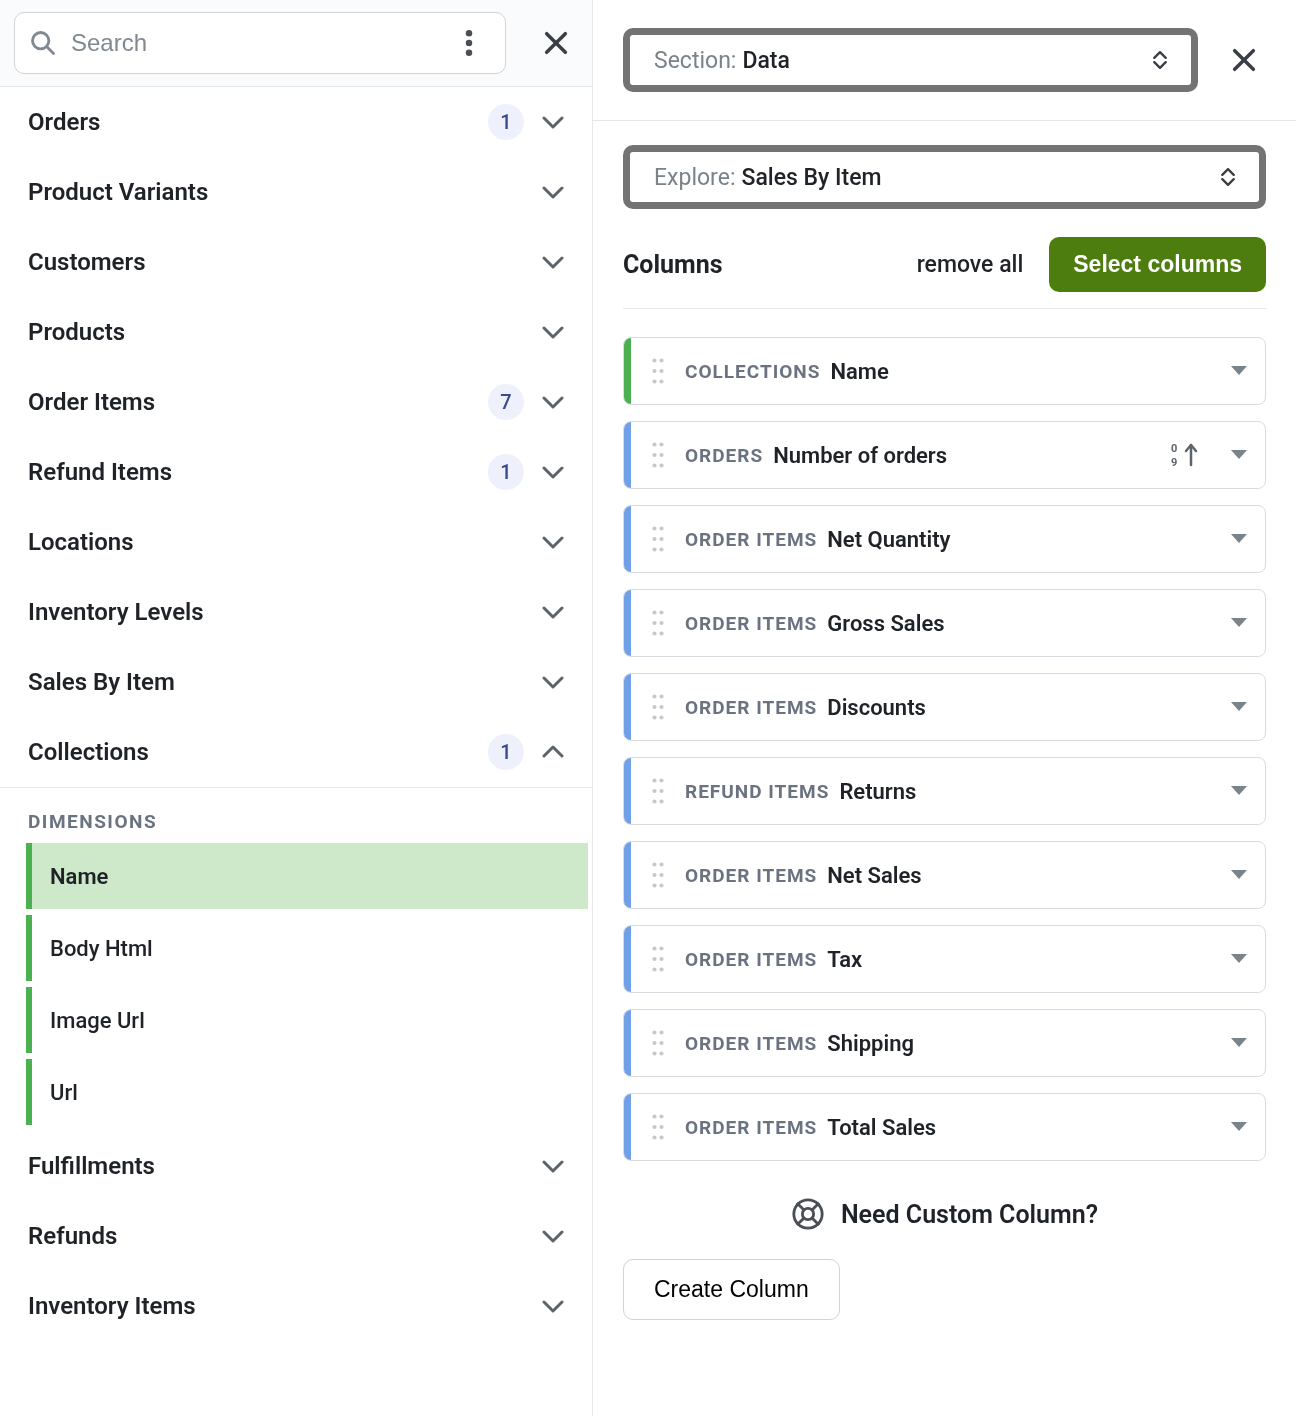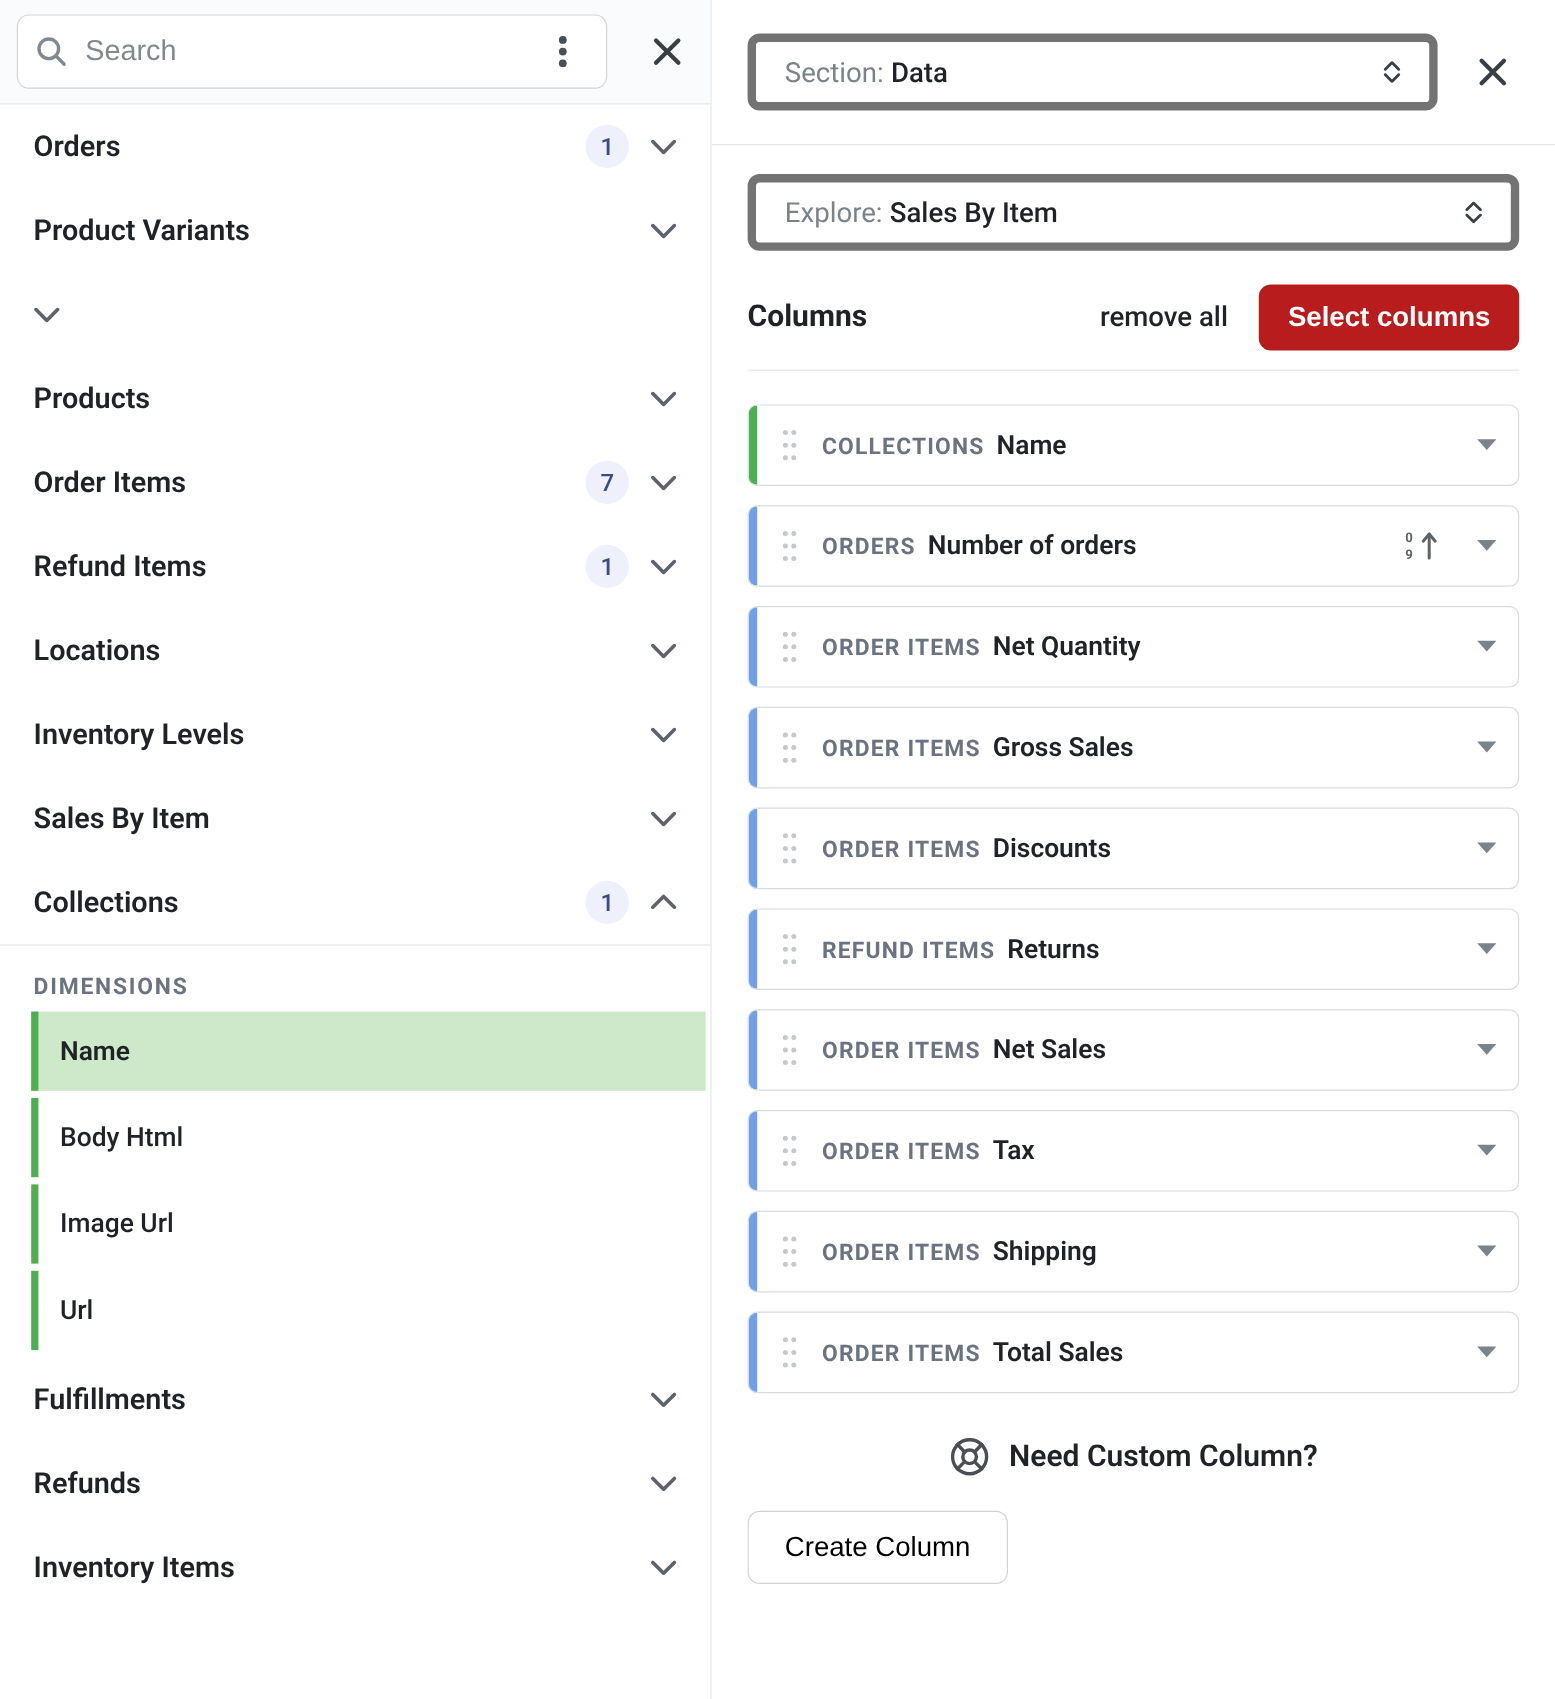--- a/index.html
+++ b/index.html
@@ -155,21 +155,21 @@
   }
   .cols-title { font-size: 25px; font-weight: 700; flex: 1; }
   .remove-all {
     font-size: 23px;
     color: #1f2328;
     font-weight: 500;
     margin-right: 26px;
     cursor: pointer;
   }
   .select-cols-btn {
-    background: #b91c1c;
+    background: #4d7c0f;
     color: #fff;
     font-size: 23px;
     font-weight: 600;
     border: none;
     border-radius: 10px;
     padding: 14px 24px;
     cursor: pointer;
   }
   .col-list { display: flex; flex-direction: column; gap: 16px; margin-bottom: 36px; }
   .col-item {
@@ -258,20 +258,21 @@
           </svg>
   </div>
         <div class="cat-row">
     <span class="cat-label">Product Variants</span>
 
     <svg class="chev" width="22" height="14" viewBox="0 0 22 14">
             <path d="M2 3 L11 12 L20 3" stroke="#5c636b" stroke-width="3" fill="none" stroke-linecap="round" stroke-linejoin="round"></path>
           </svg>
   </div>
         <div class="cat-row">
+    <span class="cat-label">Customers</span>
 
     <svg class="chev" width="22" height="14" viewBox="0 0 22 14">
             <path d="M2 3 L11 12 L20 3" stroke="#5c636b" stroke-width="3" fill="none" stroke-linecap="round" stroke-linejoin="round"></path>
           </svg>
   </div>
         <div class="cat-row">
     <span class="cat-label">Products</span>
 
     <svg class="chev" width="22" height="14" viewBox="0 0 22 14">
             <path d="M2 3 L11 12 L20 3" stroke="#5c636b" stroke-width="3" fill="none" stroke-linecap="round" stroke-linejoin="round"></path>

